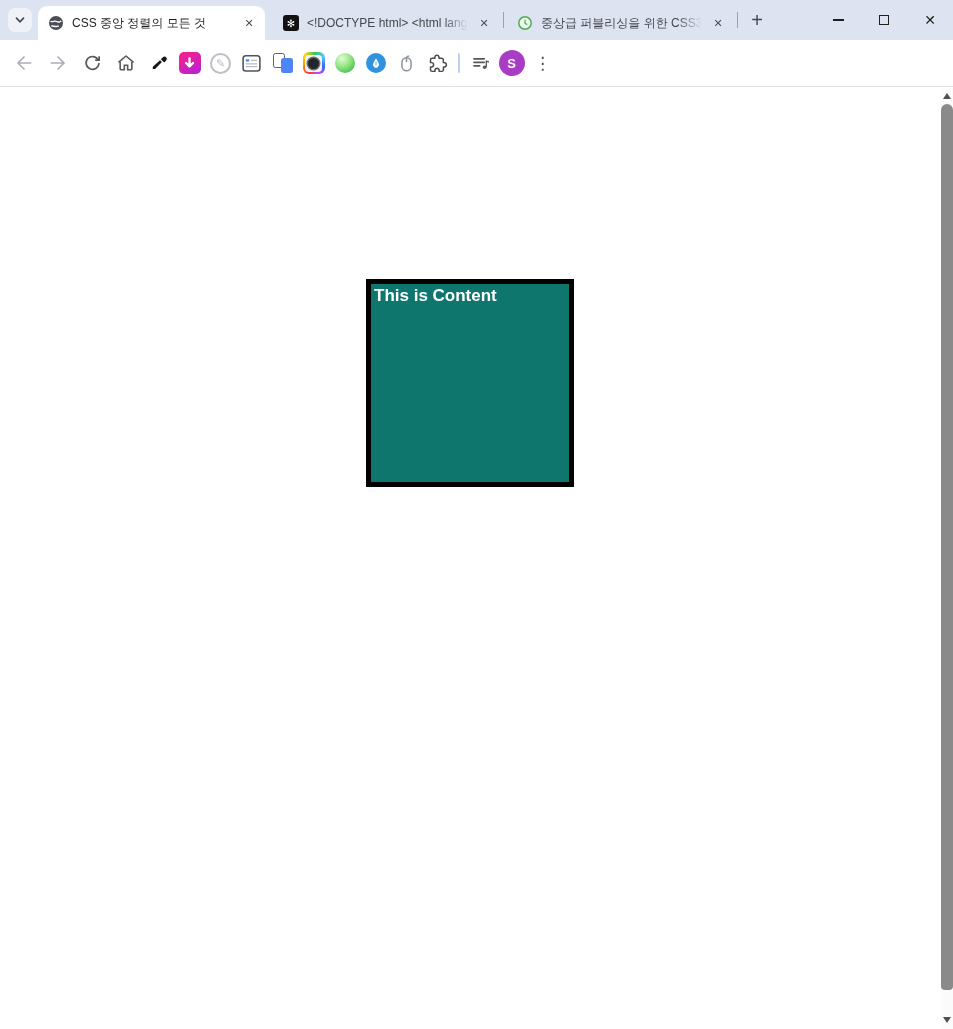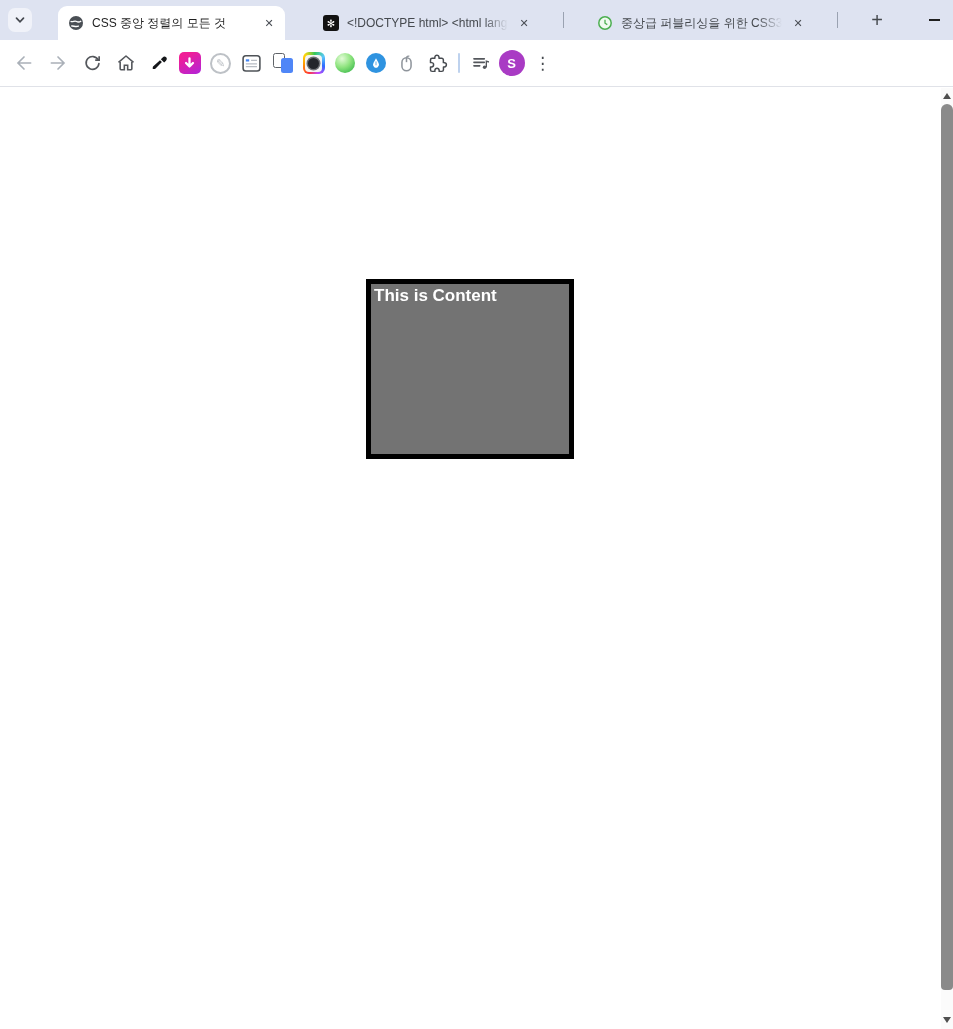--- a/index.html
+++ b/index.html
@@ -1,21 +1,21 @@
 <!DOCTYPE html>
 <html><head>
 <meta charset="utf-8">
 <style>
   * { margin:0; padding:0; box-sizing:border-box; }
   html,body { width:953px; height:1029px; }
   body { font-family:"Liberation Sans","DejaVu Sans",sans-serif; background:#fff; overflow:hidden; }
   .browser { position:relative; width:953px; height:1029px; background:#fff; }
 
   
-  .tabstrip { height:40px; background:#dee3f1; display:flex; align-items:flex-end; padding-left:8px; position:relative;gap:20px; }
+  .tabstrip { height:40px; background:#dee3f1; display:flex; align-items:flex-end; padding-left:8px; position:relative; }
   .tab-search-btn { align-self:center; width:24px; height:24px; border-radius:7px; background:rgba(255,255,255,.55);
     display:flex; align-items:center; justify-content:center; margin-right:6px; flex:0 0 auto; }
   .tab { width:227px; height:34px; display:flex; align-items:center; gap:8px; padding:0 8px 0 10px;
     border-radius:9px 9px 0 0; font-size:12px; color:#45494e; flex:0 0 auto; overflow:hidden; }
   .tab.active { background:#fff; color:#1f1f1f; }
   .tab-title { white-space:nowrap; overflow:hidden; flex:1 1 auto;
     -webkit-mask-image:linear-gradient(90deg,#000 85%,transparent); mask-image:linear-gradient(90deg,#000 85%,transparent); }
   .tab-close { width:16px; height:16px; border-radius:4px; display:flex; align-items:center; justify-content:center;
     font-size:11px; color:#4a4e55; flex:0 0 auto; }
   .favicon { width:16px; height:16px; flex:0 0 auto; display:flex; align-items:center; justify-content:center; }
@@ -53,22 +53,22 @@
     background:radial-gradient(circle at 35% 28%,#e2fbd7,#8fe47f 45%,#3fbb4e 85%); }
   .ext-nib-circ { width:20px; height:20px; border-radius:50%; background:#2f93e0; display:flex; align-items:center; justify-content:center; }
   .toolbar-sep { width:2px; height:20px; background:#bed2ee; border-radius:1px; margin:0 5px; flex:0 0 auto; }
   .avatar { width:26px; height:26px; border-radius:50%; background:#a93bc4; color:#fff; font-size:13px; font-weight:700;
     display:flex; align-items:center; justify-content:center; }
   .kebab { font-size:17px; color:#474b50; letter-spacing:0; }
   .toolbar-divider { height:1px; background:#e0e2e8; }
 
   
   .page { position:relative; height:942px; background:#fff; }
-  .content-box { position:absolute; left:366px; top:192px; width:208px; height:180px;
-    border:5px solid #000; background:#737373; }
+  .content-box { position:absolute; left:366px; top:192px; width:208px; height:208px;
+    border:5px solid #000; background:#0f766e; }
   .content-box-text { color:#fff; font-size:17px; font-weight:600; padding:1px 0 0 3px; line-height:1.3; }
 
   
   .scrollbar { position:absolute; top:88px; right:0; bottom:0; width:12px; background:#fbfbfb; }
   .sb-btn { position:absolute; left:0; width:12px; height:16px; display:flex; align-items:center; justify-content:center; }
   .sb-up { top:0; }
   .sb-down { bottom:1px; }
   .tri-up { width:0; height:0; border-left:4px solid transparent; border-right:4px solid transparent; border-bottom:6px solid #4f4f4f; }
   .tri-down { width:0; height:0; border-left:4px solid transparent; border-right:4px solid transparent; border-top:6px solid #4f4f4f; }
   .sb-thumb { position:absolute; top:16px; left:0; width:12px; height:886px; background:#8a8a8a; border-radius:6px 6px 4px 4px; }

